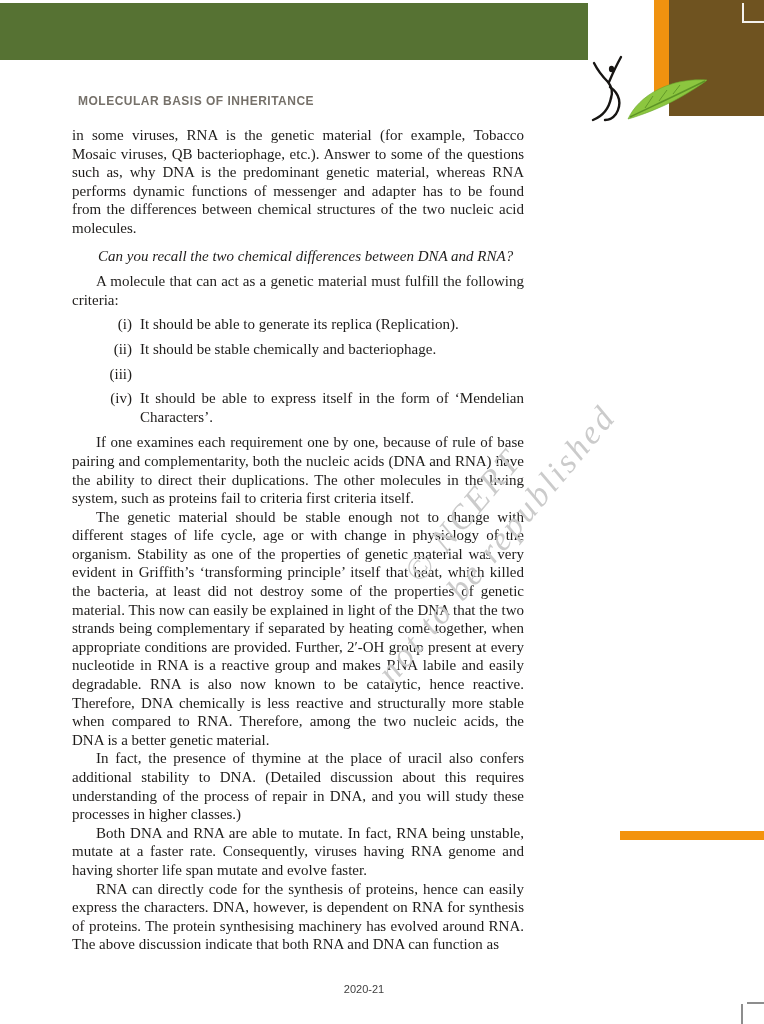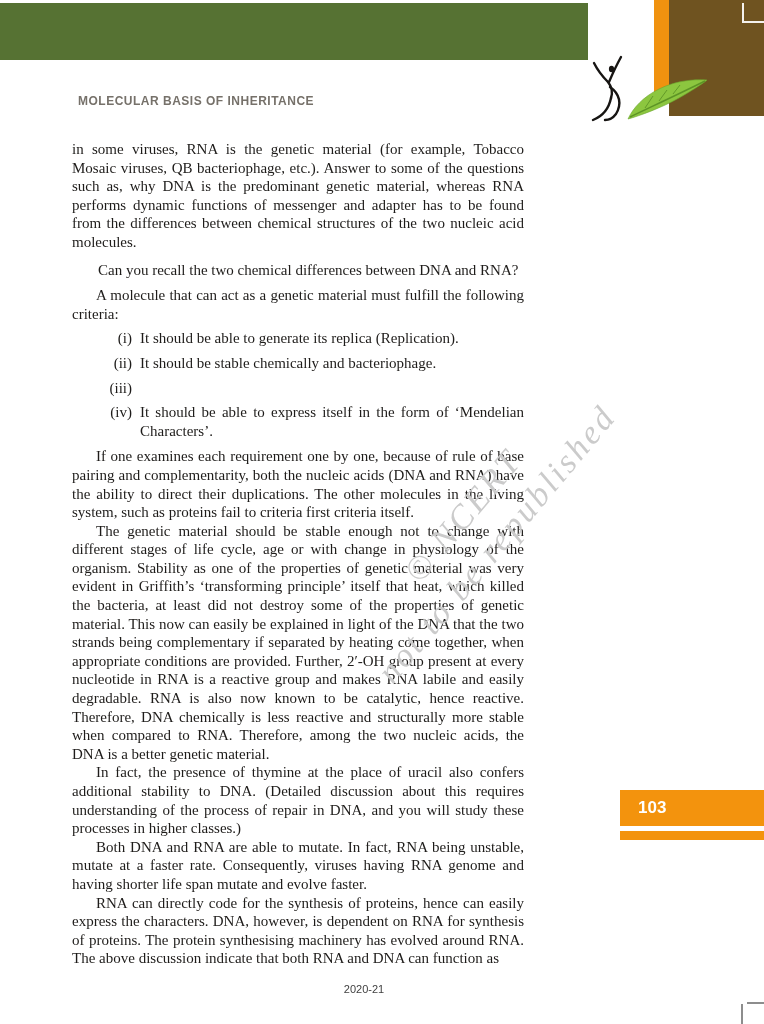--- a/index.html
+++ b/index.html
@@ -20,26 +20,26 @@
 
   
   .chapter-title {
     position:absolute; left:78px; top:94px;
     font-family:"Liberation Sans", sans-serif; font-size:12px; font-weight:bold;
     color:#76716a; letter-spacing:0.5px;
   }
 
   
   .body-text {
-    position:absolute; left:72px; top:140px; width:452px;
+    position:absolute; left:72px; top:126px; width:452px;
     font-size:15px; line-height:18.6px; text-align:justify;
   }
   .body-text p { margin:0; text-indent:24px; }
   .body-text p.no-indent { text-indent:0; }
-  .body-text p.question  { text-indent:26px; margin:9px 0 7px 0; }
+  .body-text p.question  { font-style:italic; text-indent:26px; margin:9px 0 7px 0; }
   .criteria  { margin:4px 0 7px 0; }
   .criterion { display:flex; margin-top:6px; }
   .criterion .marker { flex:none; width:60px; text-align:right; padding-right:8px; }
   .criterion .ctext  { flex:1; text-align:justify; }
 
   
   .watermark {
     position:absolute; left:260px; top:486px; width:440px;
     transform:rotate(-50deg); transform-origin:center;
     text-align:center; color:#cbcbcb; font-style:italic;
@@ -123,21 +123,20 @@
     <p>In fact, the presence of thymine at the place of uracil also confers additional stability to DNA. (Detailed discussion about this requires understanding of the process of repair in DNA, and you will study these processes in higher classes.)</p>
     <p>Both DNA and RNA are able to mutate.  In fact, RNA being unstable, mutate at a faster rate.  Consequently, viruses having RNA genome and having shorter life span mutate and evolve faster.</p>
     <p>RNA can directly code for the synthesis of proteins, hence can easily express the characters.  DNA, however, is dependent on RNA for synthesis of proteins.  The protein synthesising machinery has evolved around RNA. The above discussion indicate that both RNA and DNA can function as</p>
   </div>
 
   <div class="watermark">
     <div class="wm-line">© NCERT</div>
     <div class="wm-line">not to be republished</div>
   </div>
 
-  <div class="badge-bar">103</div>
   <div class="badge-strip"></div>
 
   <div class="footer">2020-21</div>
 
   <div class="crop-v"></div>
   <div class="crop-h"></div>
 
 </div>
 
 </body></html>

